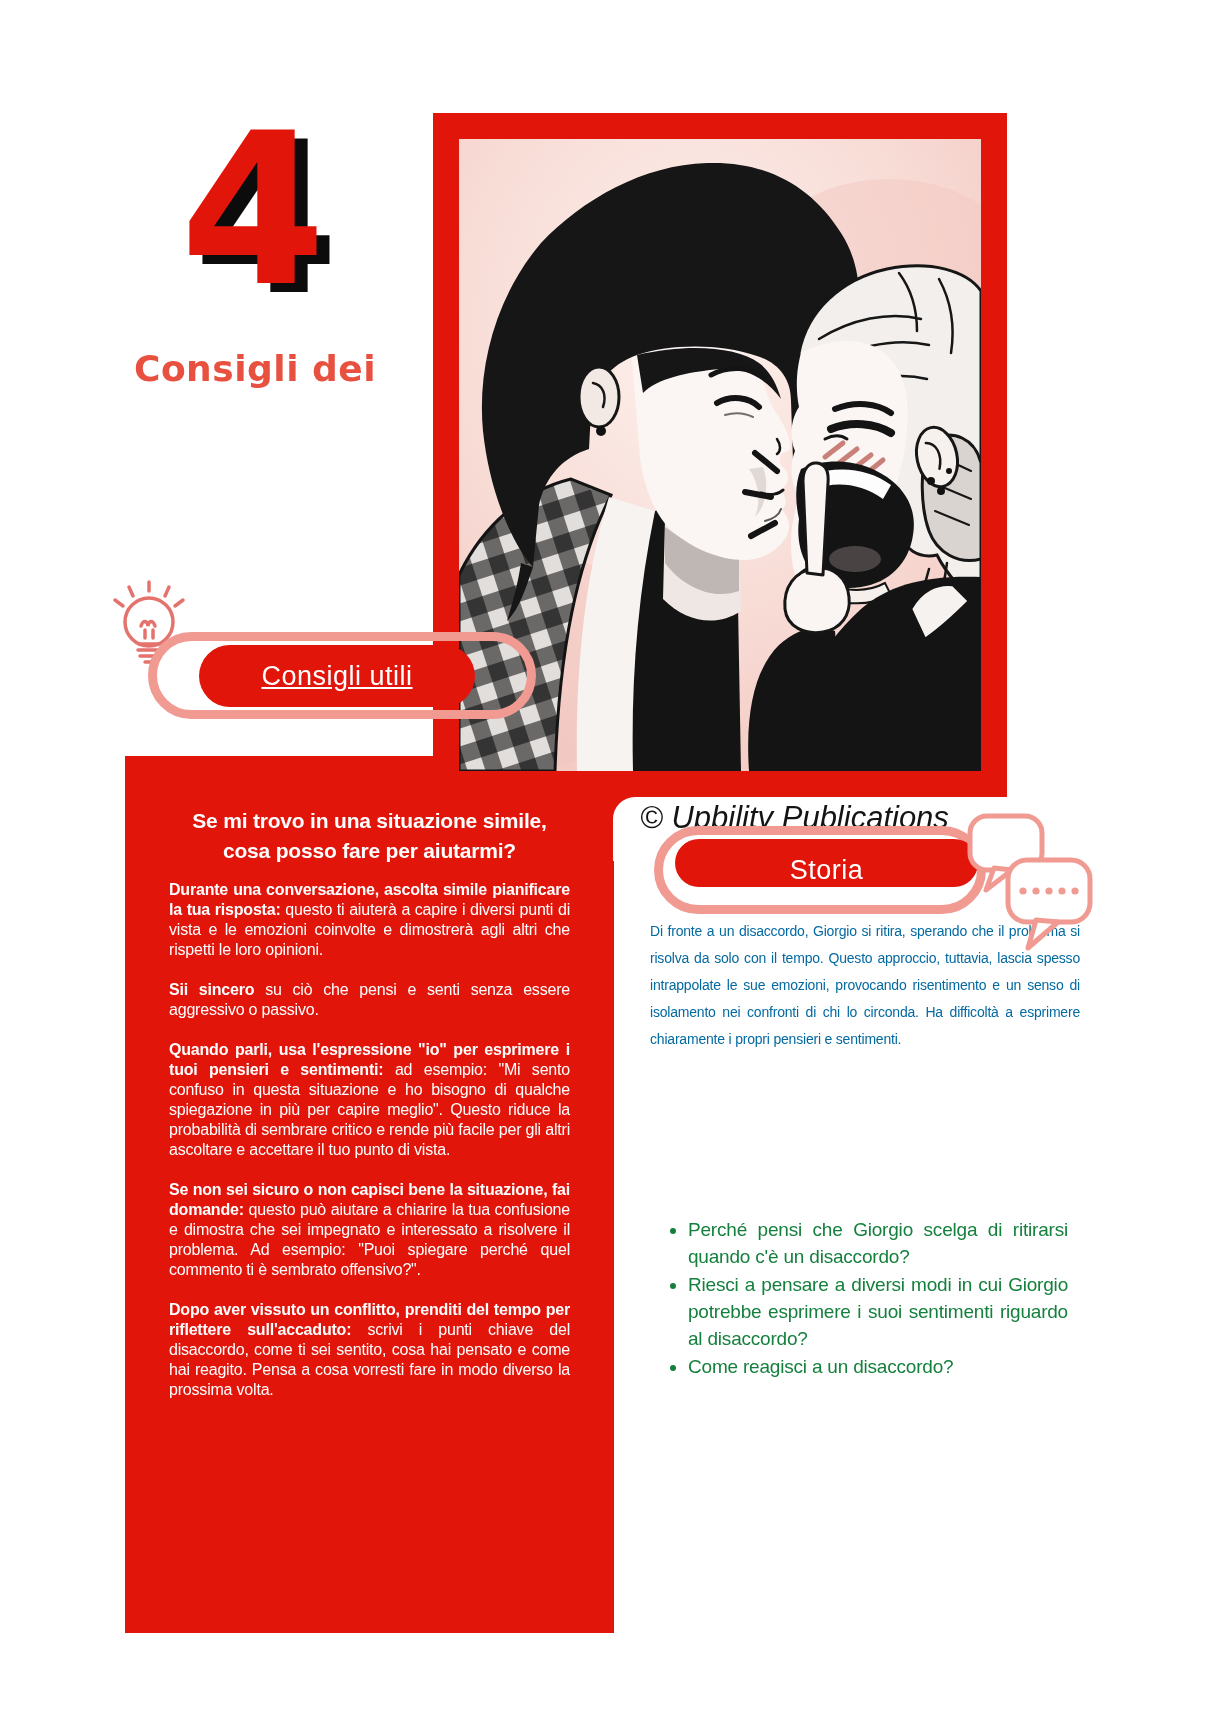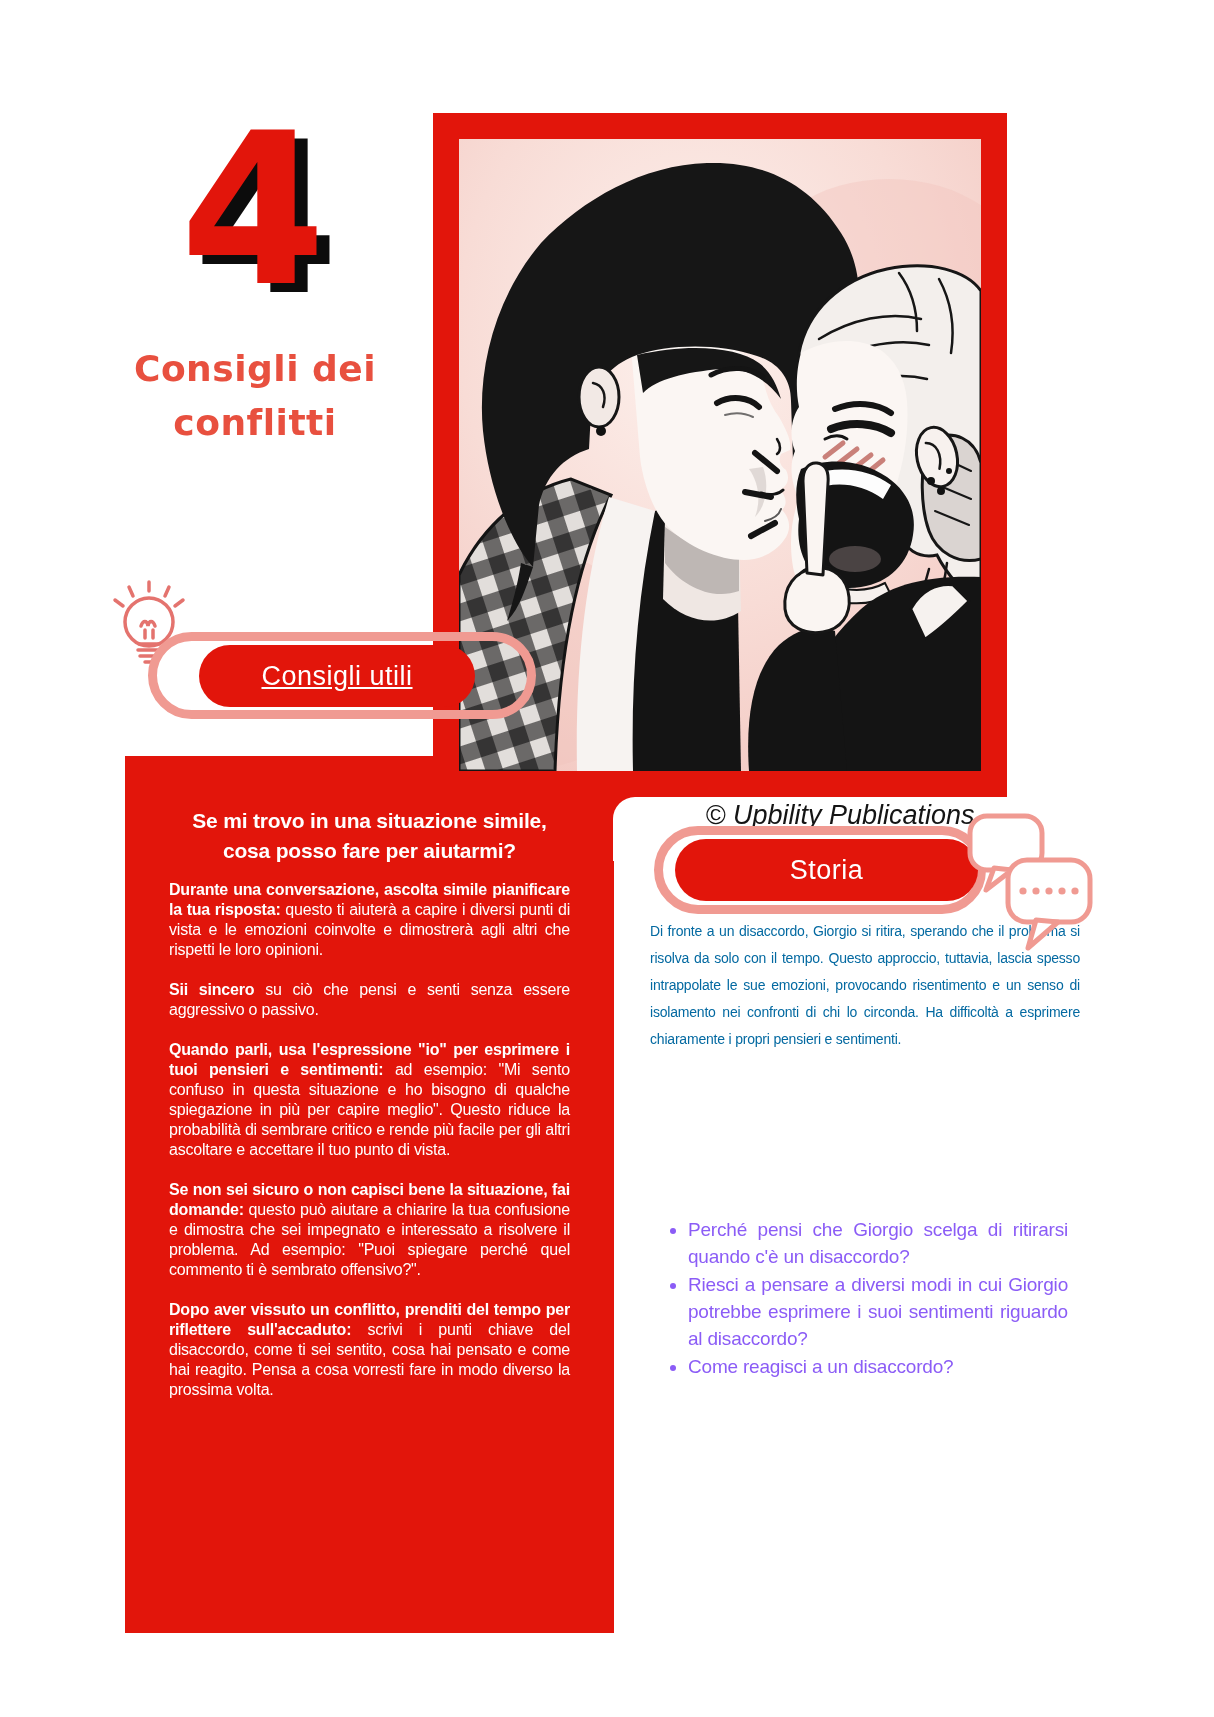--- a/index.html
+++ b/index.html
@@ -52,55 +52,54 @@
     border:9px solid #f09a92;border-radius:48px;background:transparent;
     box-sizing:border-box;z-index:5;
   }
   .capsule.consigli{left:148px;top:632px;width:388px;height:87px;}
   .capsule.storia{left:654px;top:826px;width:332px;height:88px;}
   .pill{
     background:#e2150b;border-radius:31px;z-index:6;color:#fff;
     text-align:center;font-size:27px;letter-spacing:.5px;
   }
   .pill.consigli{left:199px;top:645px;width:276px;height:62px;line-height:62px;text-decoration:underline;}
-  .pill.storia{left:675px;top:839px;width:303px;height:62px;line-height:62px;text-align:center;}
+  .pill.storia{left:675px;top:839px;width:303px;height:48px;line-height:62px;text-align:center;}
 
   .bubbles{left:962px;top:808px;width:136px;height:152px;z-index:7;}
 
   
   .corner-patch{left:604px;top:786px;width:48px;height:48px;background:#e2150b;z-index:2;}
   .white-box{left:613px;top:797px;width:395px;height:64px;background:#ffffff;
     border-radius:22px 0 0 0;z-index:3;}
   .credit{
-    left:640px;top:800px;width:400px;text-align:center;font-style:italic;
-    font-size:27px;color:#141414;z-index:4;
+    left:640px;top:800px;width:400px;text-align:left;font-style:italic;
+    font-size:31px;color:#141414;z-index:4;
   }
 
   
   .story-p{
     left:650px;top:918px;width:430px;font-size:14px;line-height:27px;
     color:#0369a1;text-align:justify;letter-spacing:-.2px;z-index:4;
   }
   .story-qs{
     left:648px;top:1216px;width:420px;margin:0;padding:0 0 0 40px;
-    box-sizing:border-box;color:#8b5cf6;z-index:4;list-style:disc outside;
+    box-sizing:border-box;color:#15803d;z-index:4;list-style:disc outside;
   }
   .story-qs li{
     font-size:19px;line-height:27px;text-align:justify;letter-spacing:-.2px;
     margin:0 0 1px 0;width:380px;
   }
 </style>
 </head>
 <body>
 
 <div class="abs num4">4</div>
 
 <div class="abs main-title">
   <span>Consigli dei</span>
-  <span>conflitti</span>
 </div>
 
 <div class="abs tips-panel">
   <p class="tips-heading">Se mi trovo in una situazione simile, cosa posso fare per aiutarmi?</p>
   <p class="tip"><span class="tip-lead">Durante una conversazione, ascolta simile pianificare la tua risposta:</span> <span>questo ti aiuterà a capire i diversi punti di vista e le emozioni coinvolte e dimostrerà agli altri che rispetti le loro opinioni.</span></p>
   <p class="tip"><span class="tip-lead">Sii sincero</span> <span>su ciò che pensi e senti senza essere aggressivo o passivo.</span></p>
   <p class="tip"><span class="tip-lead">Quando parli, usa l'espressione "io" per esprimere i tuoi pensieri e sentimenti:</span> <span>ad esempio: "Mi sento confuso in questa situazione e ho bisogno di qualche spiegazione in più per capire meglio". Questo riduce la probabilità di sembrare critico e rende più facile per gli altri ascoltare e accettare il tuo punto di vista.</span></p>
   <p class="tip"><span class="tip-lead">Se non sei sicuro o non capisci bene la situazione, fai domande:</span> <span>questo può aiutare a chiarire la tua confusione e dimostra che sei impegnato e interessato a risolvere il problema. Ad esempio: "Puoi spiegare perché quel commento ti è sembrato offensivo?".</span></p>
   <p class="tip"><span class="tip-lead">Dopo aver vissuto un conflitto, prenditi del tempo per riflettere sull'accaduto:</span> <span>scrivi i punti chiave del disaccordo, come ti sei sentito, cosa hai pensato e come hai reagito. Pensa a cosa vorresti fare in modo diverso la prossima volta.</span></p>
 </div>

